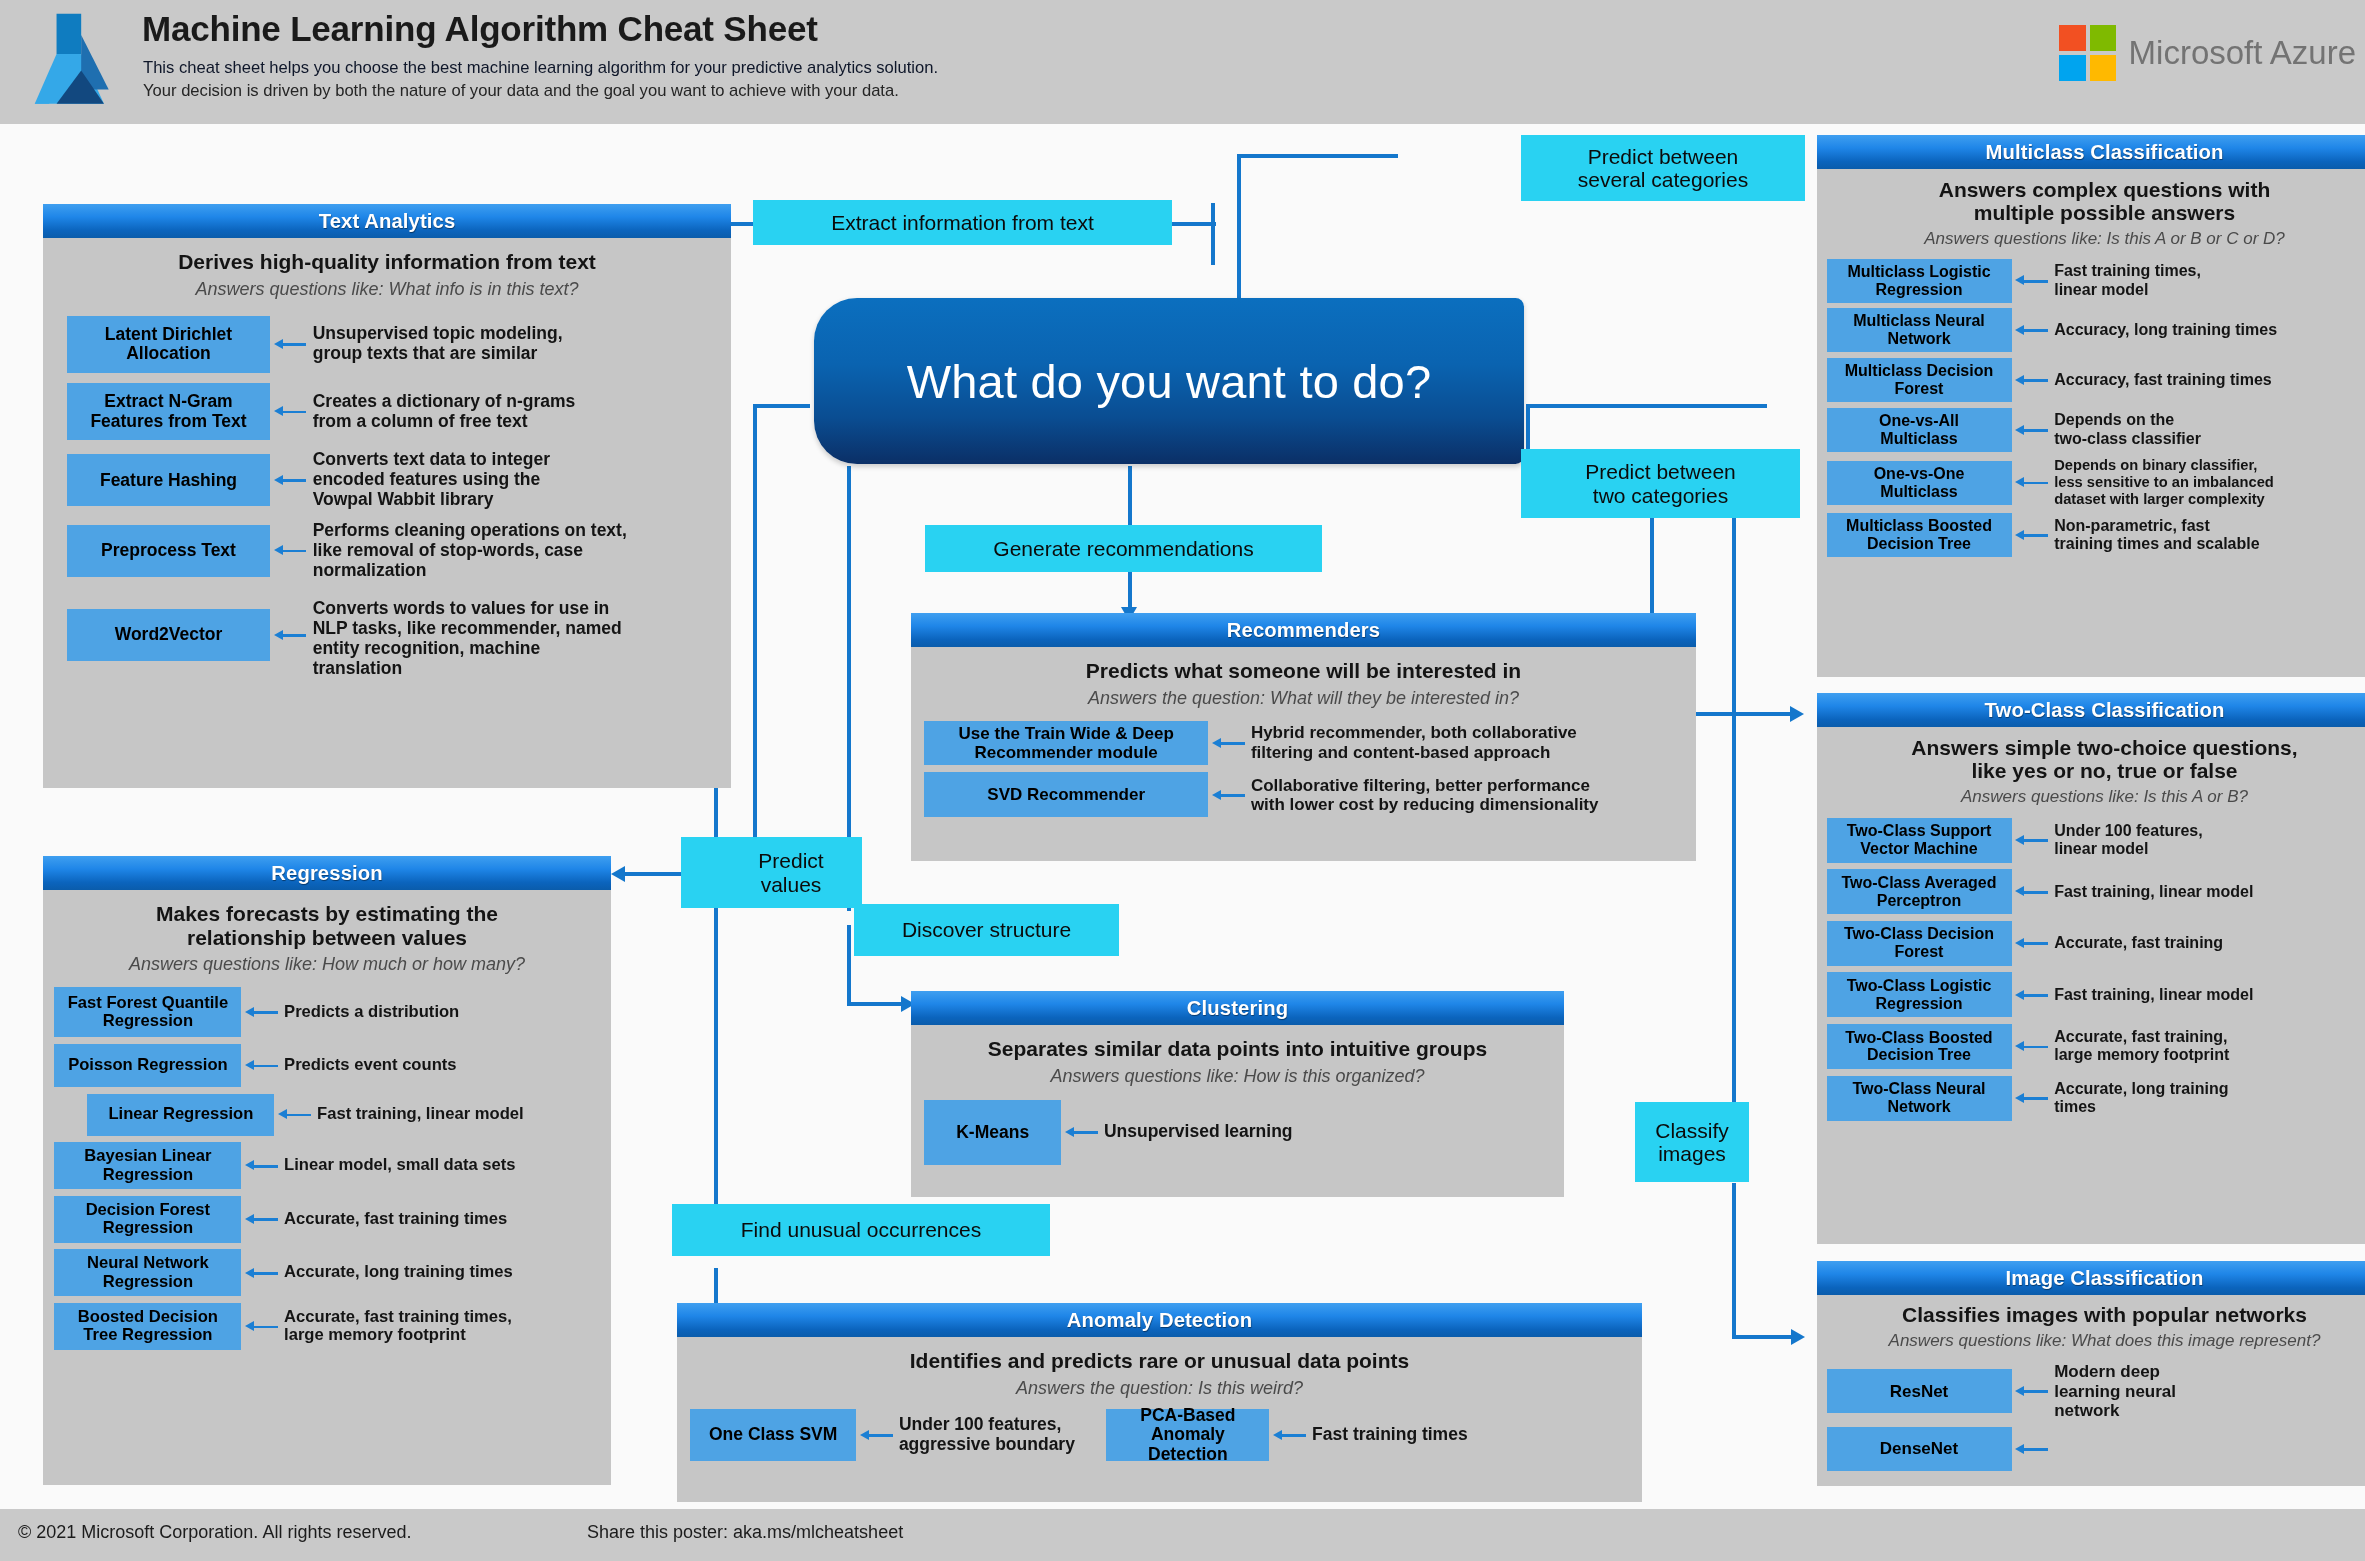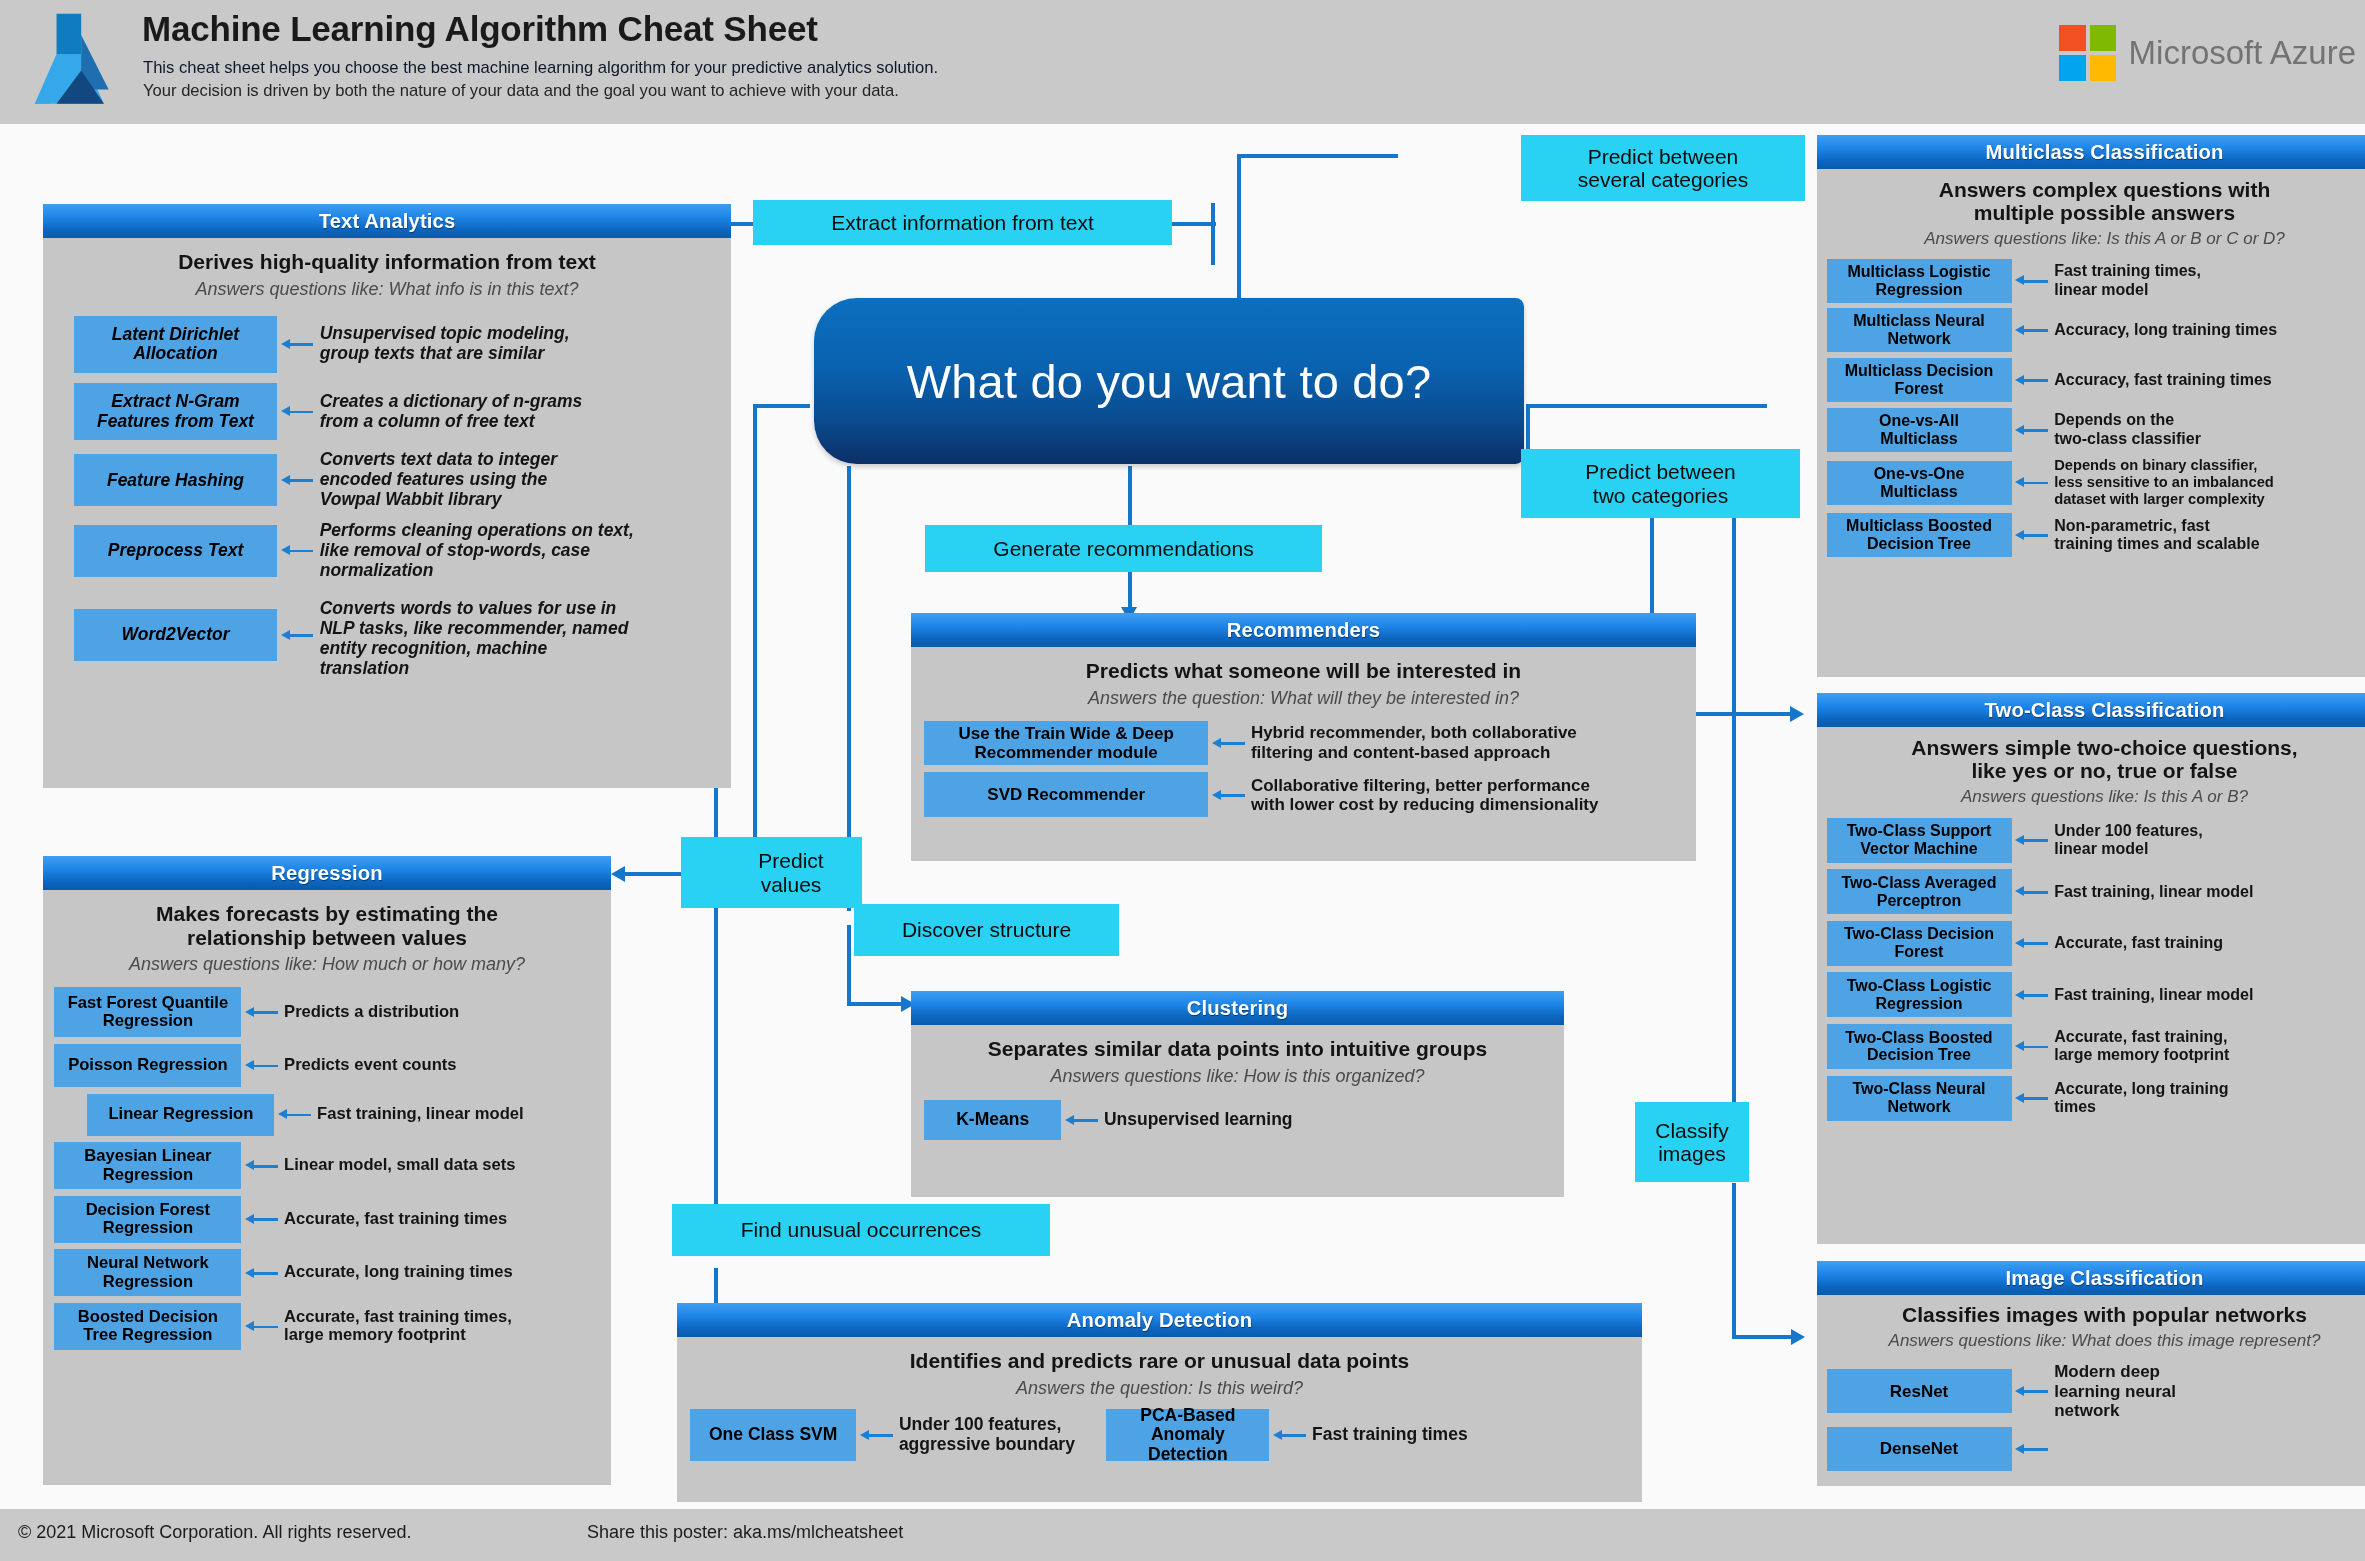--- a/index.html
+++ b/index.html
@@ -220,21 +220,21 @@
   <div class="cyan" style="left:672px;top:1204px;width:378px;height:52px;">
     <span>Find unusual occurrences</span>
   </div>
 
   <div class="panel" style="left:43px;top:204px;width:688px;height:584px;">
     <div class="panel-head">
       <span class="panel-head-title">Text Analytics</span>
     </div>
     <div class="panel-desc" style="white-space:pre-line;">Derives high-quality information from text</div>
     <div class="panel-q">Answers questions like: What info is in this text?</div>
-    <div class="algo-list" style="padding-left:31px;padding-right:6.6px;margin-top:8.5px;font-style:italic;">
+    <div class="algo-list" style="padding-left:24px;padding-right:6.6px;margin-top:8.5px;">
       <div class="algo-row">
         <div class="algo-box" style="width:203px;height:57px;white-space:pre-line;">Latent Dirichlet
 Allocation</div>
         <div class="arrow">
             <div class="head"></div>
             <div class="shaft"></div>
           </div>
         <div class="algo-note" style="white-space:pre-line;">Unsupervised topic modeling,
 group texts that are similar</div>
       </div>
@@ -385,21 +385,21 @@
   </div>
 
   <div class="panel" style="left:911px;top:991px;width:653px;height:206px;">
     <div class="panel-head">
       <span class="panel-head-title">Clustering</span>
     </div>
     <div class="panel-desc">Separates similar data points into intuitive groups</div>
     <div class="panel-q">Answers questions like: How is this organized?</div>
     <div class="algo-list" style="padding-left:13.2px;padding-right:6.6px;margin-top:5.7px;">
       <div class="algo-row" style="margin-bottom:2.8px;">
-        <div class="algo-box" style="width:137px;height:40px;font-size:17.5px;">K-Means</div>
+        <div class="algo-box" style="width:137px;height:65px;font-size:17.5px;">K-Means</div>
         <div class="arrow">
             <div class="head"></div>
             <div class="shaft"></div>
           </div>
         <div class="algo-note" style="font-size:17.5px;">Unsupervised learning</div>
       </div>
     </div>
   </div>
 
   <div class="panel" style="left:677px;top:1303px;width:965px;height:199px;">

